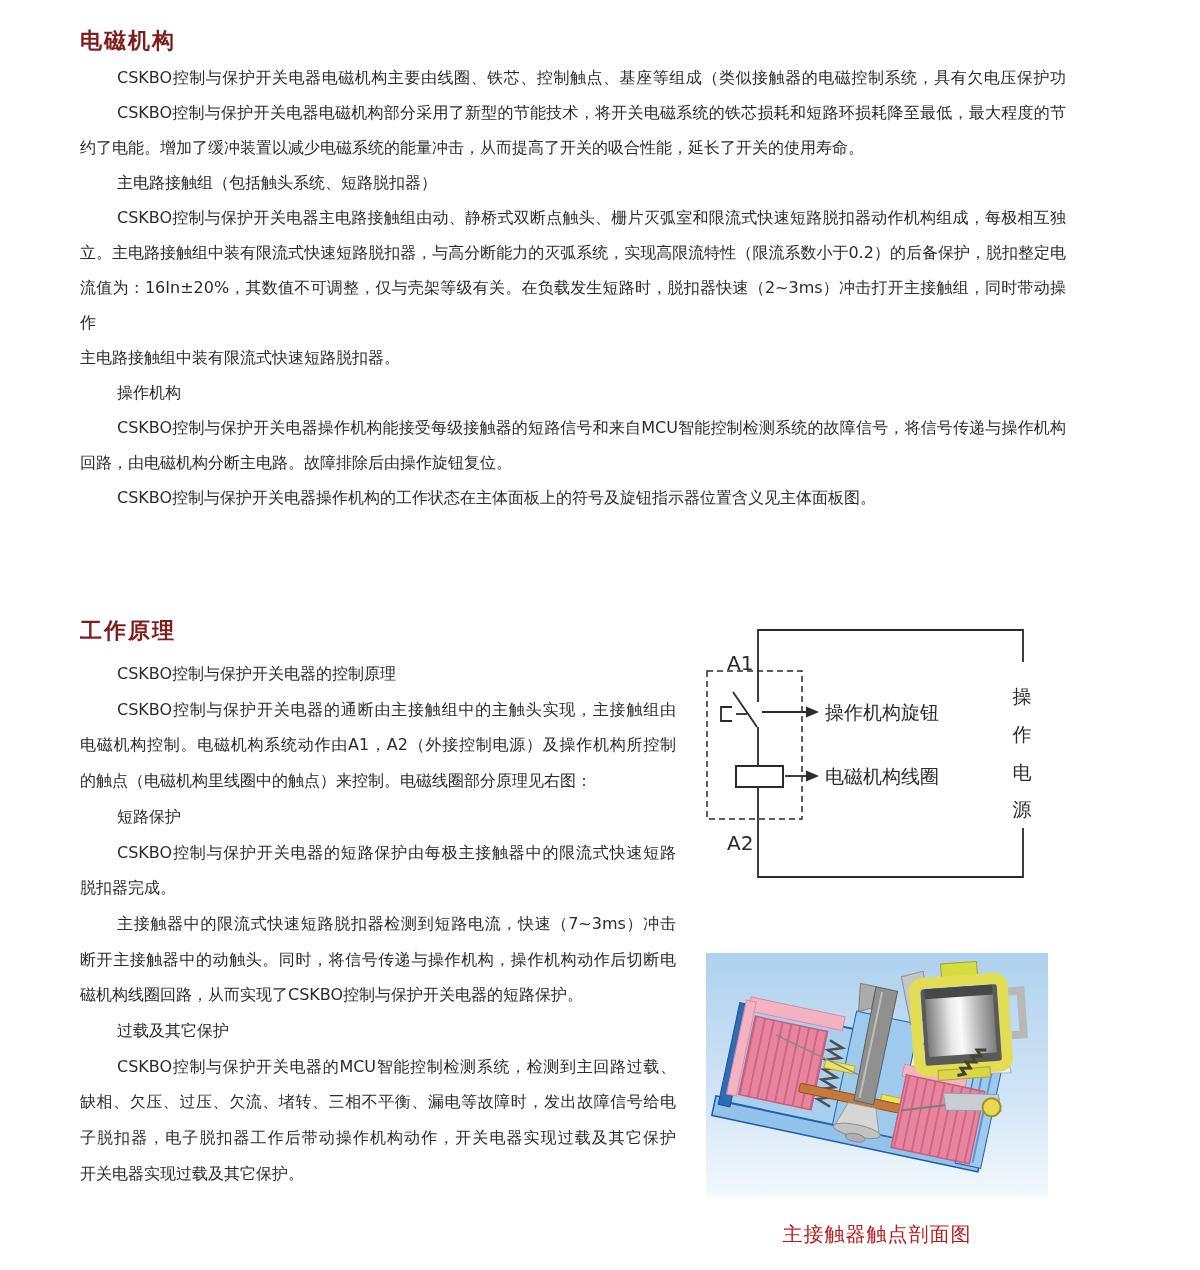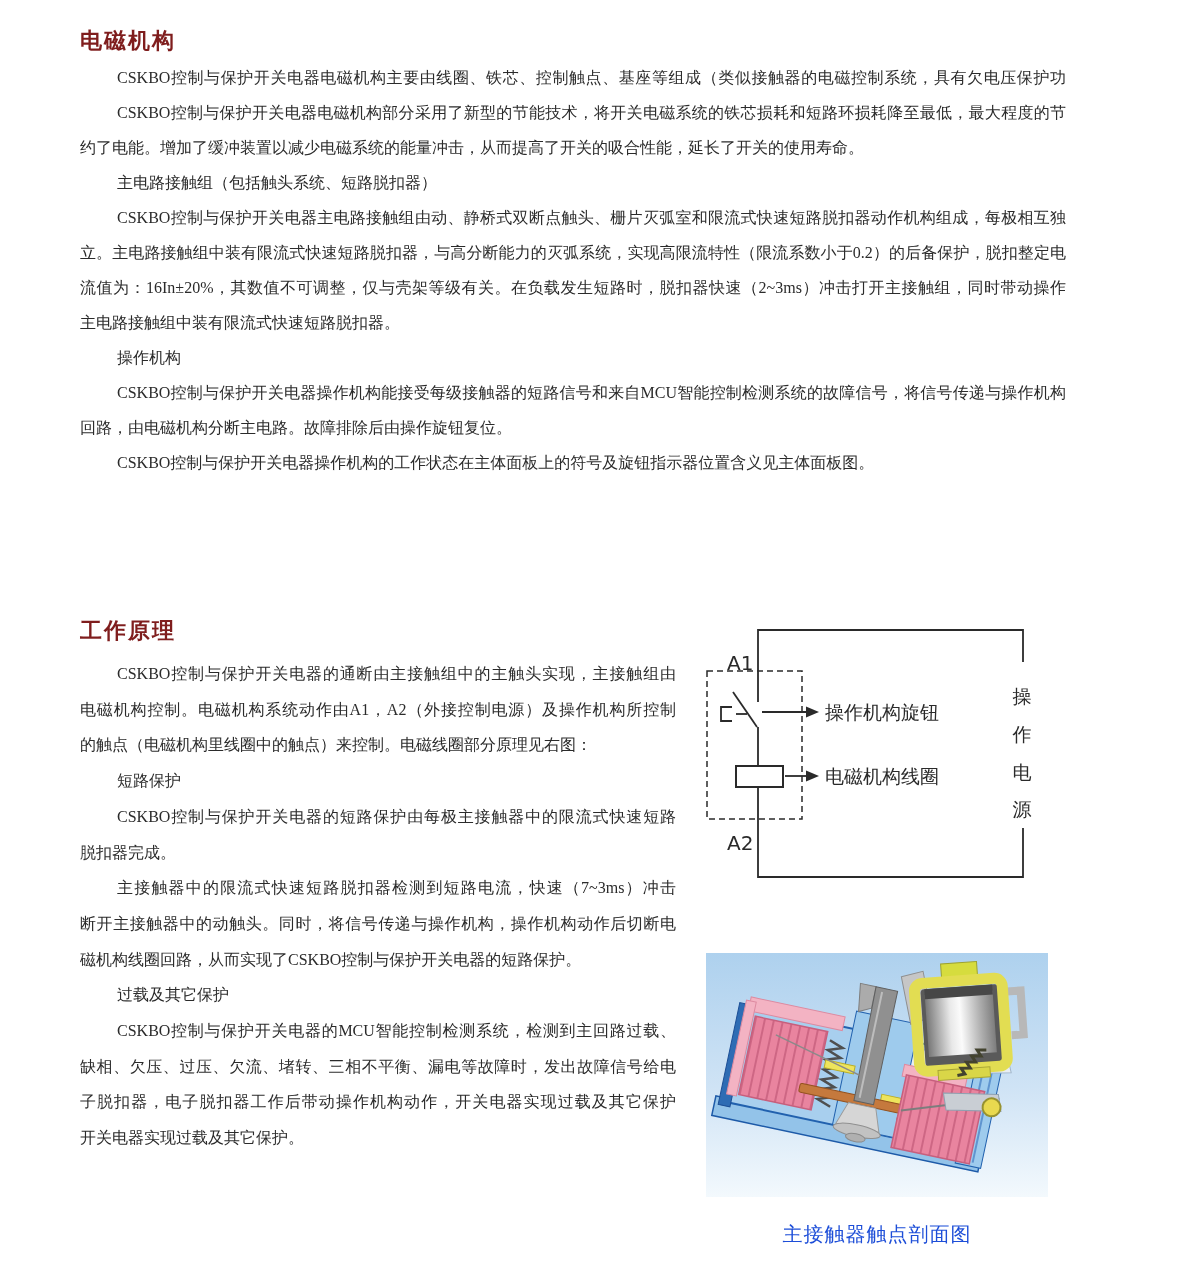--- a/index.html
+++ b/index.html
@@ -6,33 +6,33 @@
   .page{
     position:relative;width:1200px;height:1270px;background:#ffffff;
     font-family:"DejaVu Sans","Liberation Sans",sans-serif;color:#262626;overflow:hidden;
   }
   .h-title{
     position:absolute;left:80px;font-size:22px;font-weight:bold;color:#7f1d1d;
     letter-spacing:2px;line-height:26px;white-space:nowrap;
   }
   .h-em{top:28px;}
   .h-work{top:618px;}
-  .textcol{position:absolute;font-size:16px;color:#2b2b2b;font-family:Liberation Serif, serif;}
+  .textcol{position:absolute;font-size:16px;color:#2b2b2b;}
   .col-em{left:80px;top:60px;width:986px;}
   .col-em .tline{line-height:35px;}
   .col-work{left:80px;top:656px;width:596px;}
   .col-work .tline{line-height:35.7px;}
   .tline{text-align:left;white-space:nowrap;}
   .tline.j{white-space:normal;text-align:justify;text-align-last:justify;}
   .tline.i{text-indent:37px;}
   .diagram-svg{position:absolute;left:700px;top:610px;}
   .photo-svg{position:absolute;left:706px;top:953px;}
   .photo-caption{
     position:absolute;left:706px;top:1221px;width:342px;text-align:center;
-    font-size:20px;color:#1d4ed8;letter-spacing:1px;
+    font-size:20px;color:#b91c1c;letter-spacing:1px;
   }
   .dtext{font-family:"DejaVu Sans","Liberation Sans",sans-serif;fill:#2a2a2a;}
 </style>
 </head>
 <body>
 
 <div class="page">
 
   <div class="h-title h-em">电磁机构</div>
   <div class="textcol col-em">
@@ -45,20 +45,21 @@
       <div class="tline j">流值为：16In±20%，其数值不可调整，仅与壳架等级有关。在负载发生短路时，脱扣器快速（2~3ms）冲击打开主接触组，同时带动操作</div>
       <div class="tline">主电路接触组中装有限流式快速短路脱扣器。</div>
       <div class="tline i">操作机构</div>
       <div class="tline i j">CSKBO控制与保护开关电器操作机构能接受每级接触器的短路信号和来自MCU智能控制检测系统的故障信号，将信号传递与操作机构</div>
       <div class="tline">回路，由电磁机构分断主电路。故障排除后由操作旋钮复位。</div>
       <div class="tline i">CSKBO控制与保护开关电器操作机构的工作状态在主体面板上的符号及旋钮指示器位置含义见主体面板图。</div>
     </div>
 
   <div class="h-title h-work">工作原理</div>
   <div class="textcol col-work">
+      <div class="tline i">CSKBO控制与保护开关电器的控制原理</div>
       <div class="tline i j">CSKBO控制与保护开关电器的通断由主接触组中的主触头实现，主接触组由</div>
       <div class="tline j">电磁机构控制。电磁机构系统动作由A1，A2（外接控制电源）及操作机构所控制</div>
       <div class="tline">的触点（电磁机构里线圈中的触点）来控制。电磁线圈部分原理见右图：</div>
       <div class="tline i">短路保护</div>
       <div class="tline i j">CSKBO控制与保护开关电器的短路保护由每极主接触器中的限流式快速短路</div>
       <div class="tline">脱扣器完成。</div>
       <div class="tline i j">主接触器中的限流式快速短路脱扣器检测到短路电流，快速（7~3ms）冲击</div>
       <div class="tline j">断开主接触器中的动触头。同时，将信号传递与操作机构，操作机构动作后切断电</div>
       <div class="tline">磁机构线圈回路，从而实现了CSKBO控制与保护开关电器的短路保护。</div>
       <div class="tline i">过载及其它保护</div>

